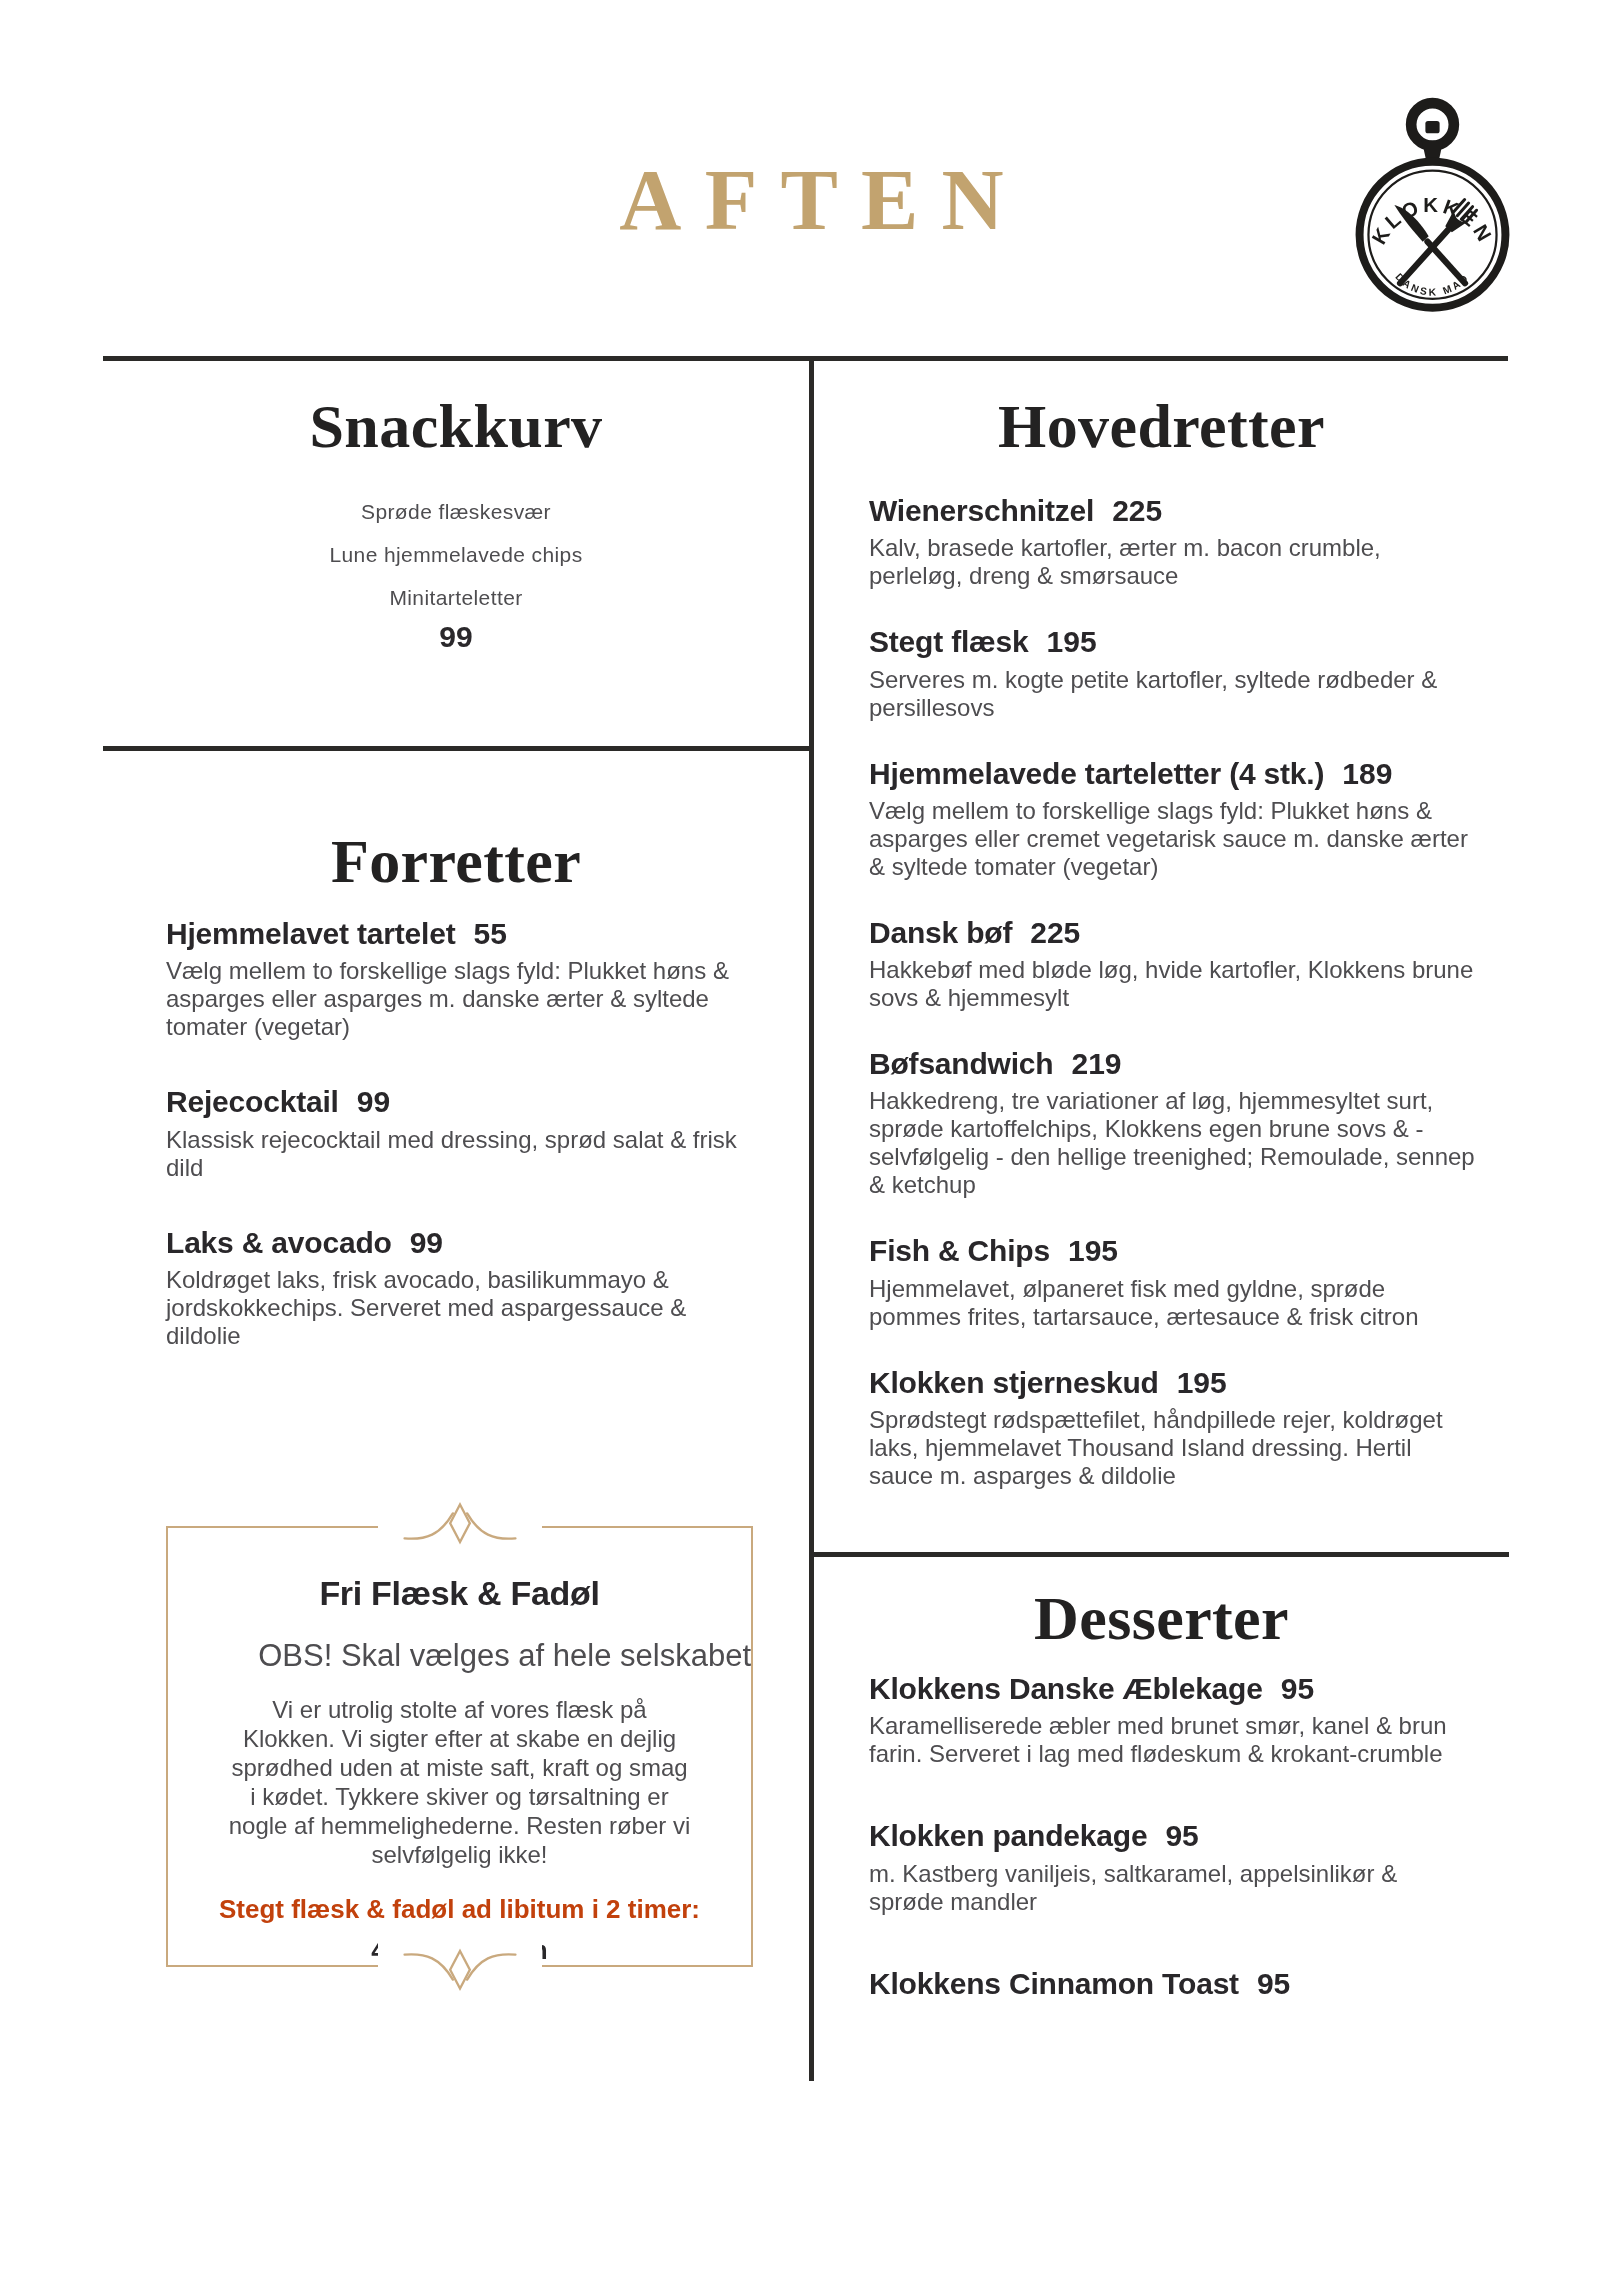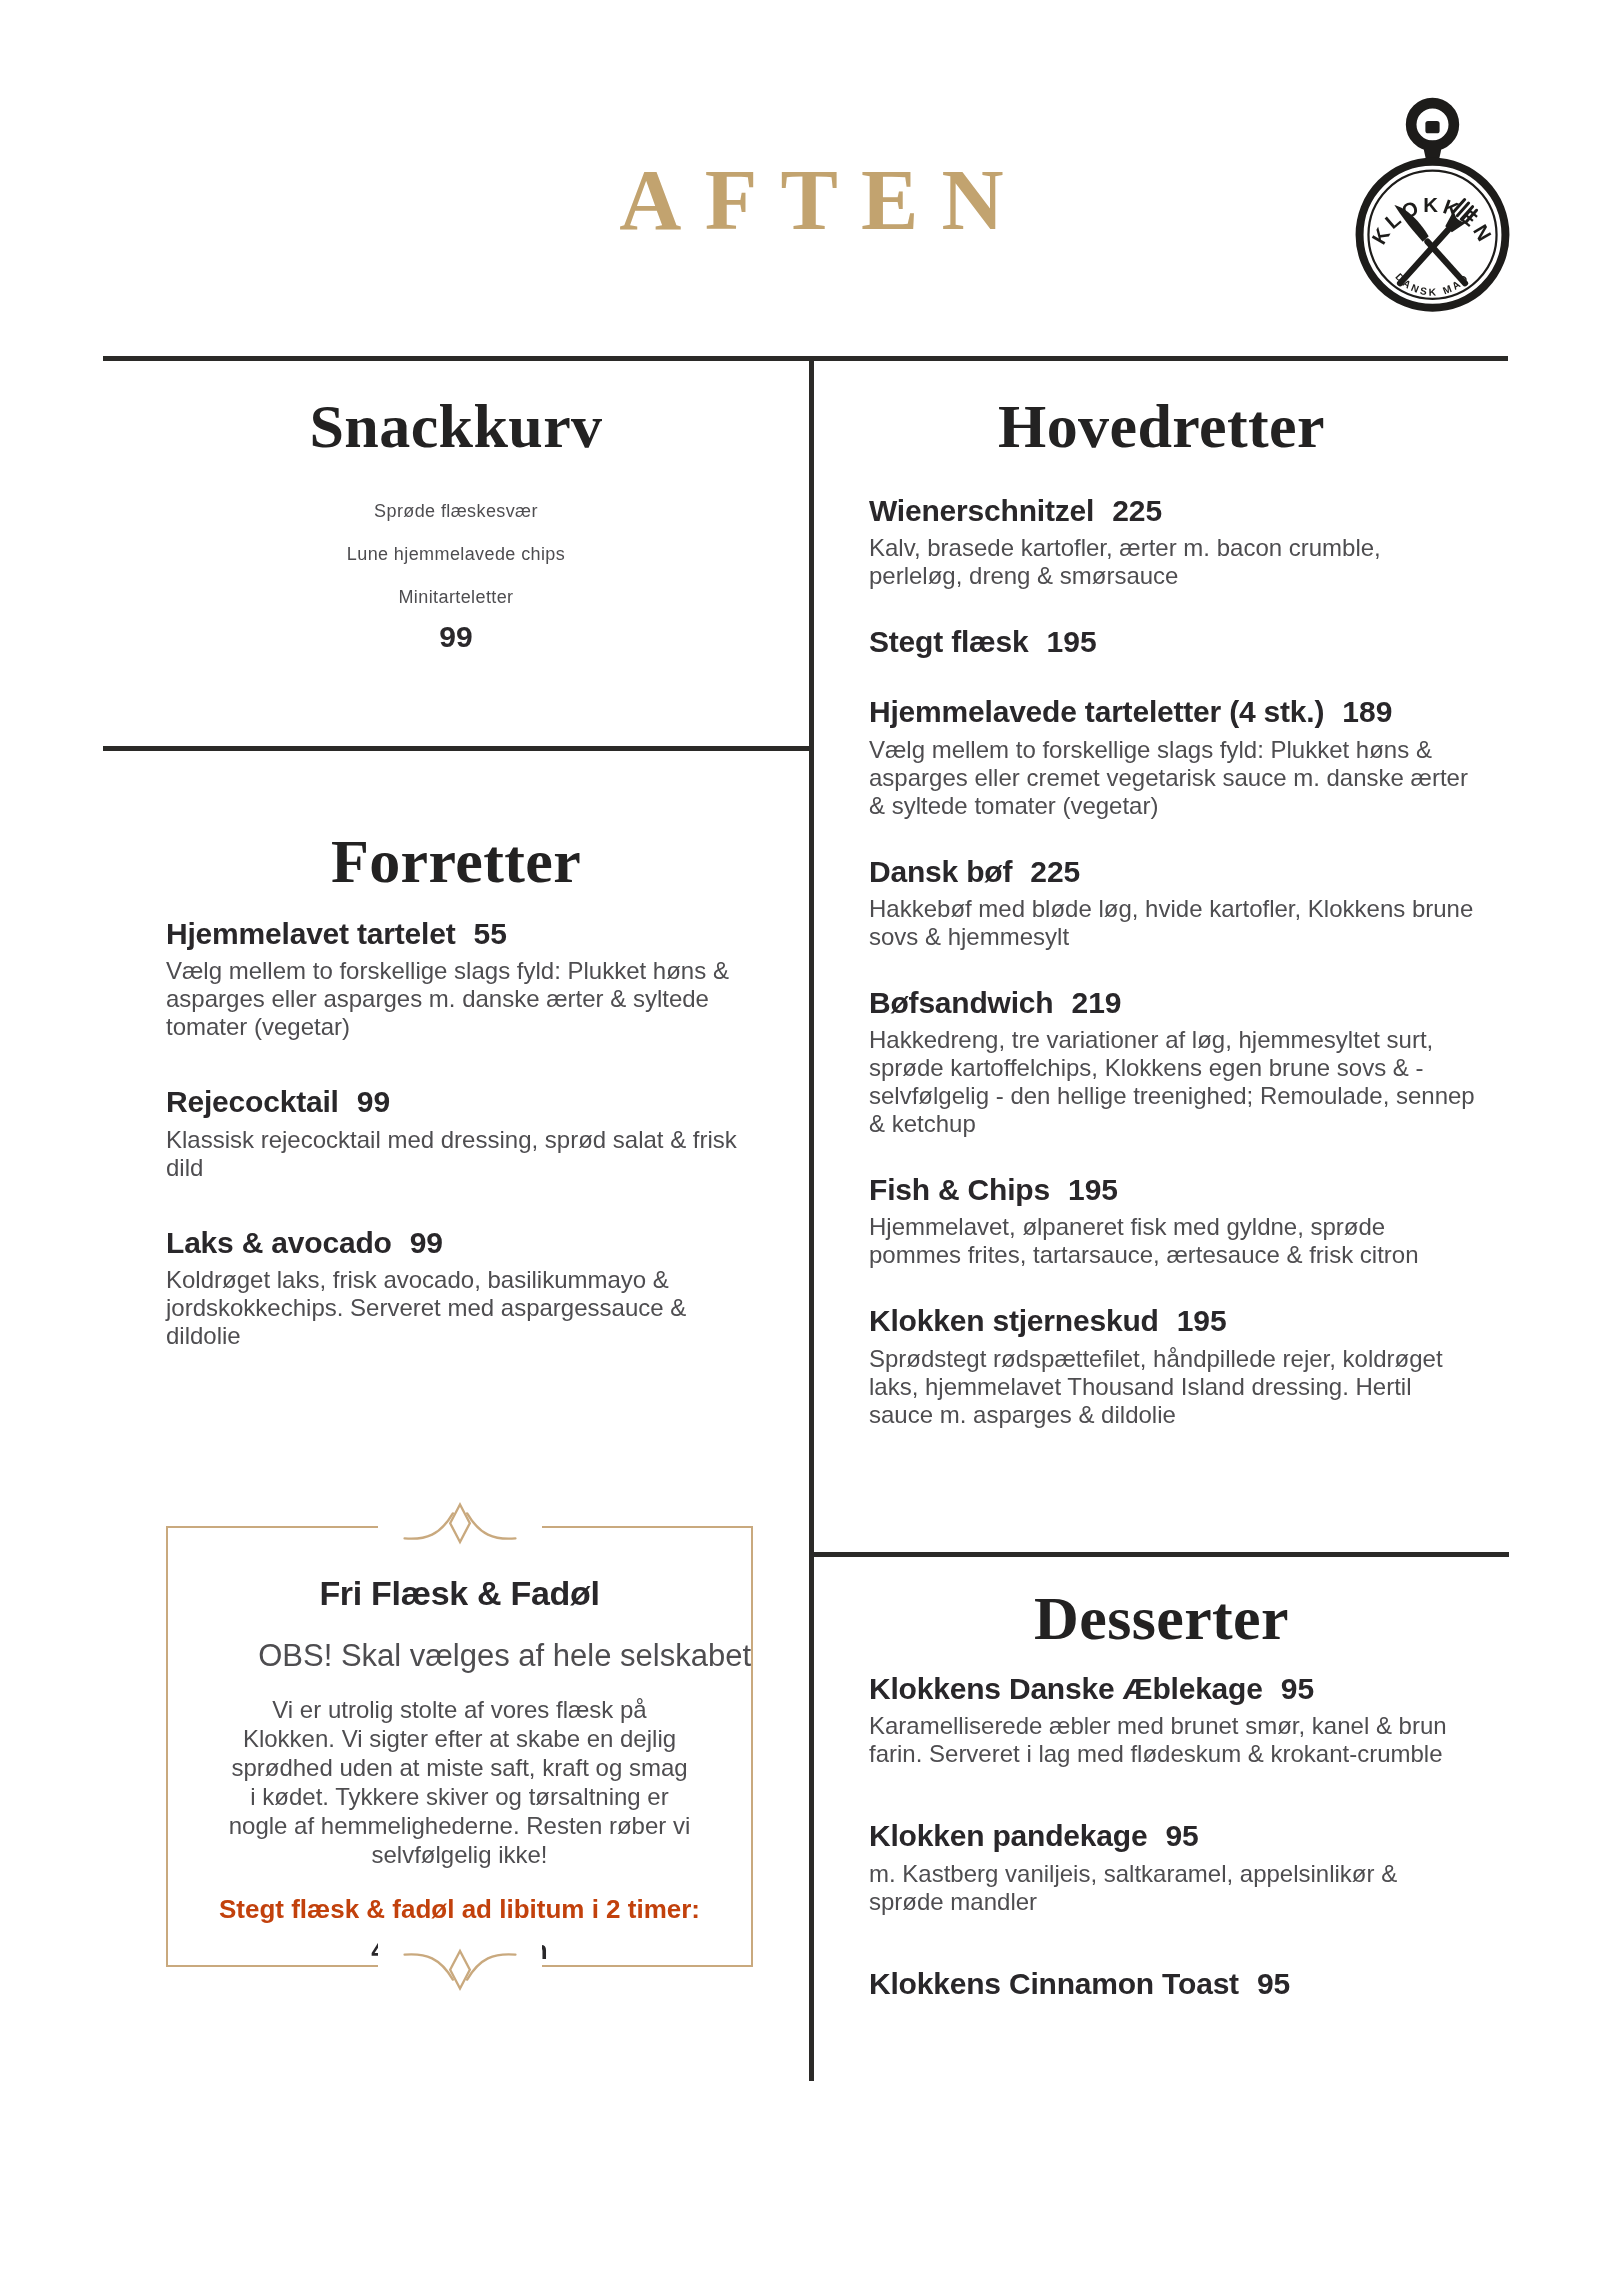--- a/index.html
+++ b/index.html
@@ -29,21 +29,21 @@
     font-size:62px; line-height:69px; color:#232222;
     text-align:center; letter-spacing:0.4px;
   }
   #snackkurv-title  { position:absolute; left:103px; top:392px;  width:706px; }
   #forretter-title  { position:absolute; left:103px; top:827px;  width:706px; }
   #hovedretter-title{ position:absolute; left:814px; top:392px;  width:695px; }
   #desserter-title  { position:absolute; left:814px; top:1584px; width:695px; }
 
   
   #snackkurv-lines { position:absolute; left:103px; top:490px; width:706px; text-align:center; }
-  .snack-line { font-size:18px; line-height:43px; color:#4e4d50; letter-spacing:0.4px; }
+  .snack-line { font-size:21px; line-height:43px; color:#4e4d50; letter-spacing:0.4px; }
   #snackkurv-price { position:absolute; left:103px; top:620px; width:706px; text-align:center;
     font-weight:700; font-size:30px; color:#2a282b; }
 
   
   .items { position:absolute; }
   #forretter-items   { left:166px; top:916px; width:588px; }
   #hovedretter-items { left:869px; top:493px;  width:606px; }
   #desserter-items   { left:869px; top:1671px; width:606px; }
 
   .menu-item { margin-bottom:37px; }
@@ -156,20 +156,21 @@
           <span class="item-name">Wienerschnitzel</span>
           <span class="item-price">225</span>
         </div>
       <p class="item-desc">Kalv, brasede kartofler, ærter m. bacon crumble, perleløg, dreng &amp; smørsauce</p>
     </div>
     <div class="menu-item">
       <div class="item-head">
           <span class="item-name">Stegt flæsk</span>
           <span class="item-price">195</span>
         </div>
+      <p class="item-desc">Serveres m. kogte petite kartofler, syltede rødbeder &amp; persillesovs</p>
     </div>
     <div class="menu-item">
       <div class="item-head">
           <span class="item-name">Hjemmelavede tarteletter (4 stk.)</span>
           <span class="item-price">189</span>
         </div>
       <p class="item-desc">Vælg mellem to forskellige slags fyld: Plukket høns &amp; asparges eller cremet vegetarisk sauce m. danske ærter &amp; syltede tomater (vegetar)</p>
     </div>
     <div class="menu-item">
       <div class="item-head">

